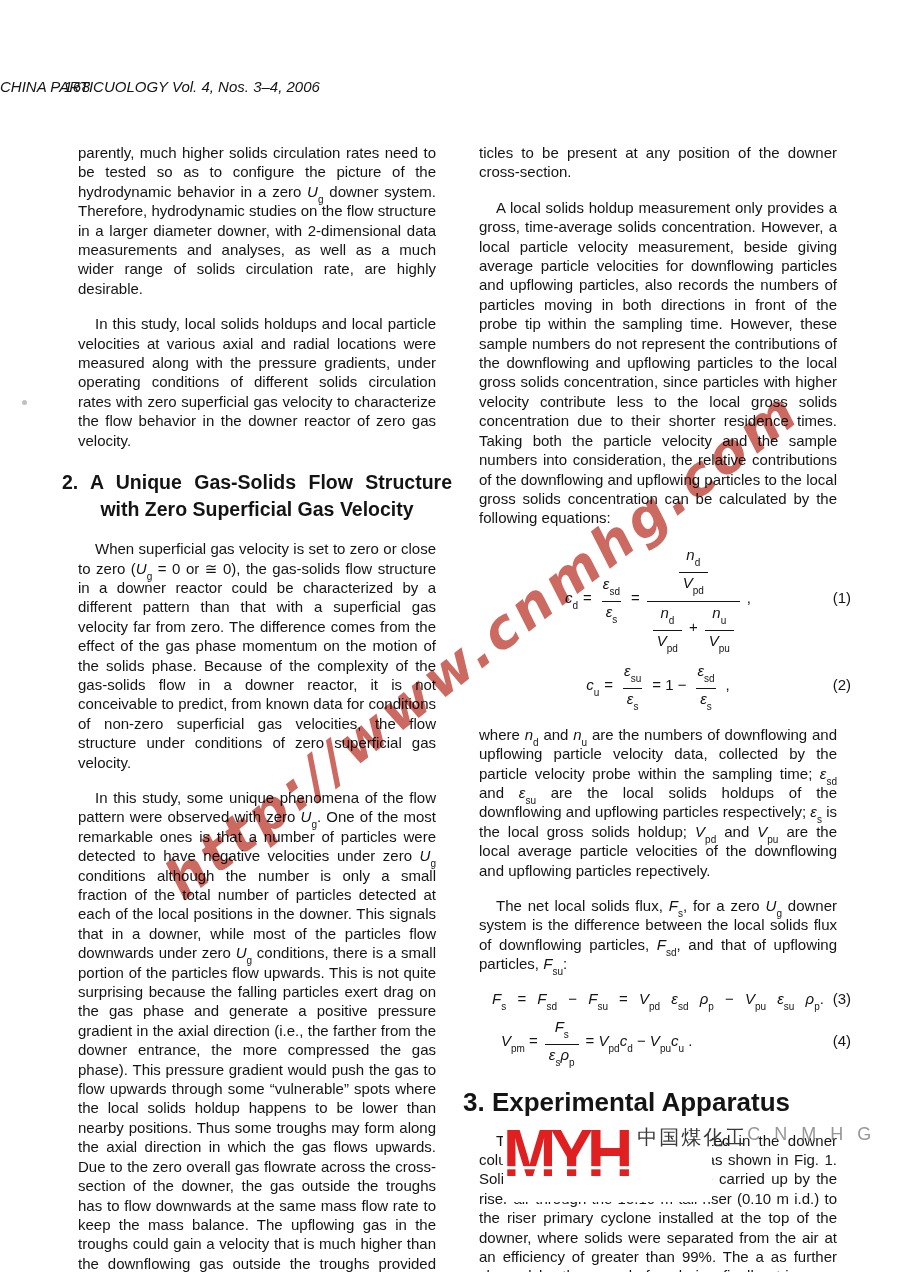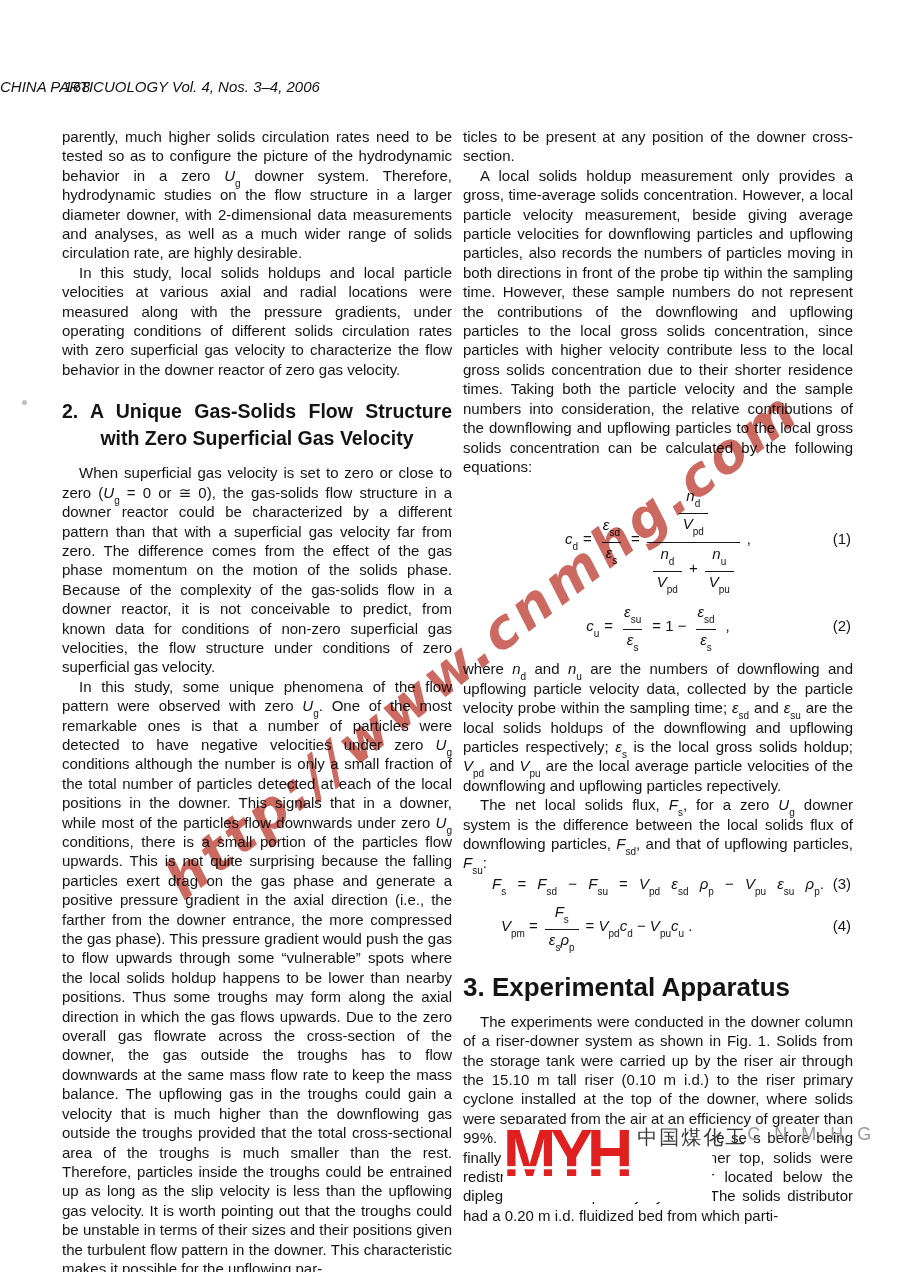--- a/index.html
+++ b/index.html
@@ -10,21 +10,21 @@
   }
   
   .pagenum{position:absolute;left:64px;top:78px;font-size:15px;letter-spacing:.5px;font-style:italic;}
   .journal{position:absolute;left:0;top:78px;width:904px;text-align:left;
     font-style:italic;font-size:15px;}
   
   .col{position:absolute;top:127px;width:390px;font-size:15px;line-height:19.4px;
     text-align:justify;hyphens:none;}
   #left-col{left:62px;}
   #right-col{left:463px;}
-  p{margin:0;}
+  p{margin:16px;}
   p.indent{text-indent:17px;}
   sub{font-size:10px;line-height:0;position:relative;top:2px;}
   i{font-style:italic;}
   
   .h2{font-weight:bold;font-size:19.5px;line-height:27px;margin:19px 0 11px 0;}
   .h2 .l1{display:block;text-align:justify;text-align-last:justify;}
   .h2 .l2{display:block;text-align:center;}
   .h3{font-weight:bold;font-size:26px;line-height:26px;margin:24px 0 12px 0;text-align:left;}
   
   .equation{position:relative;display:flex;align-items:center;justify-content:center;

